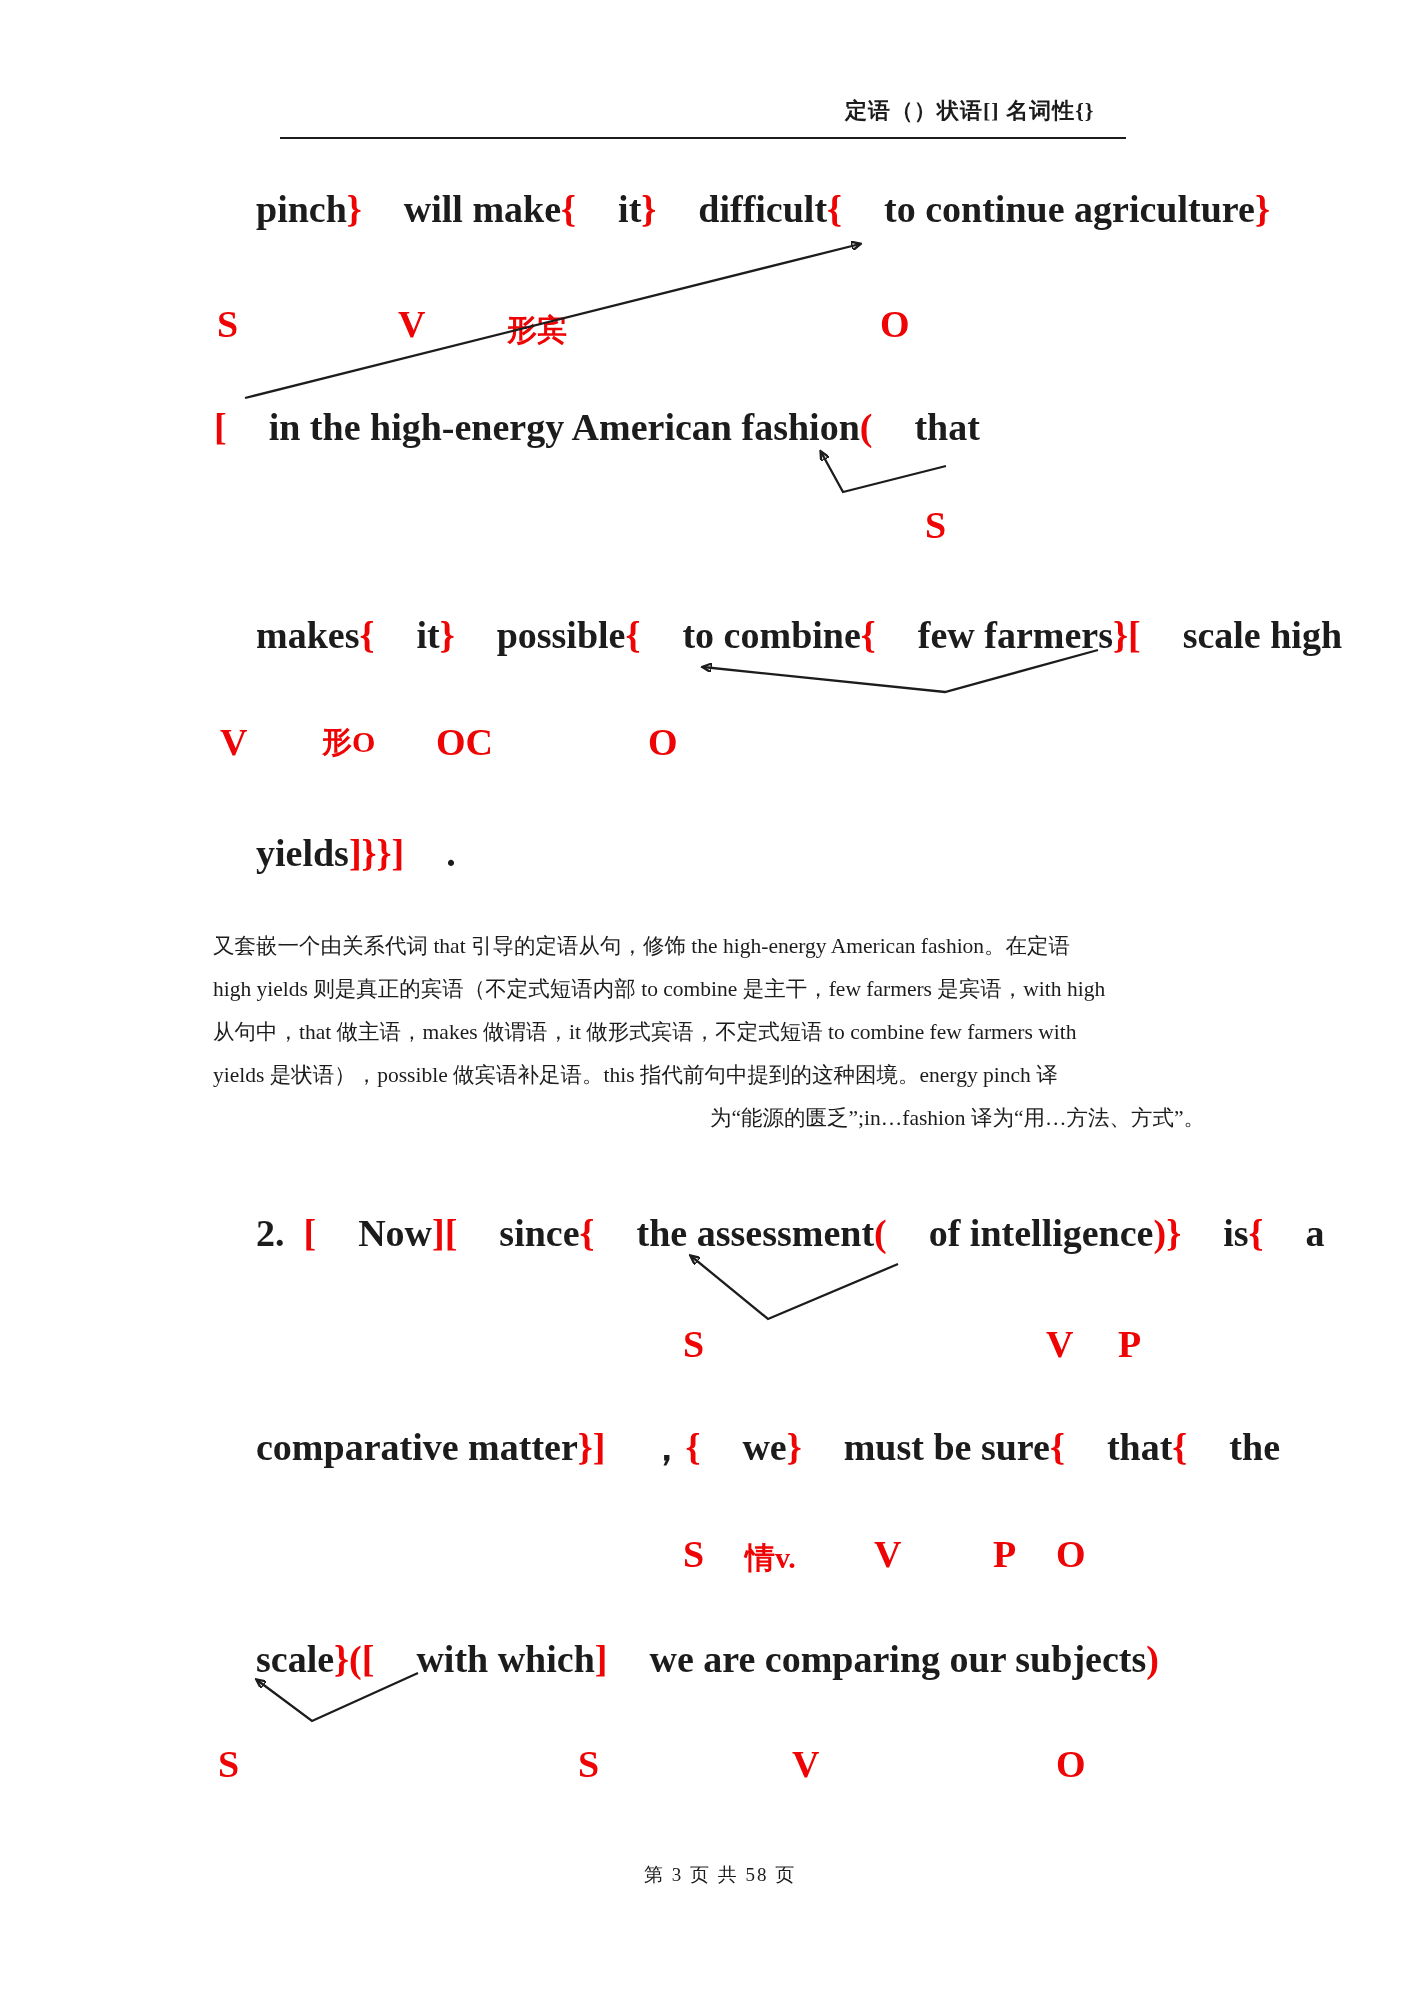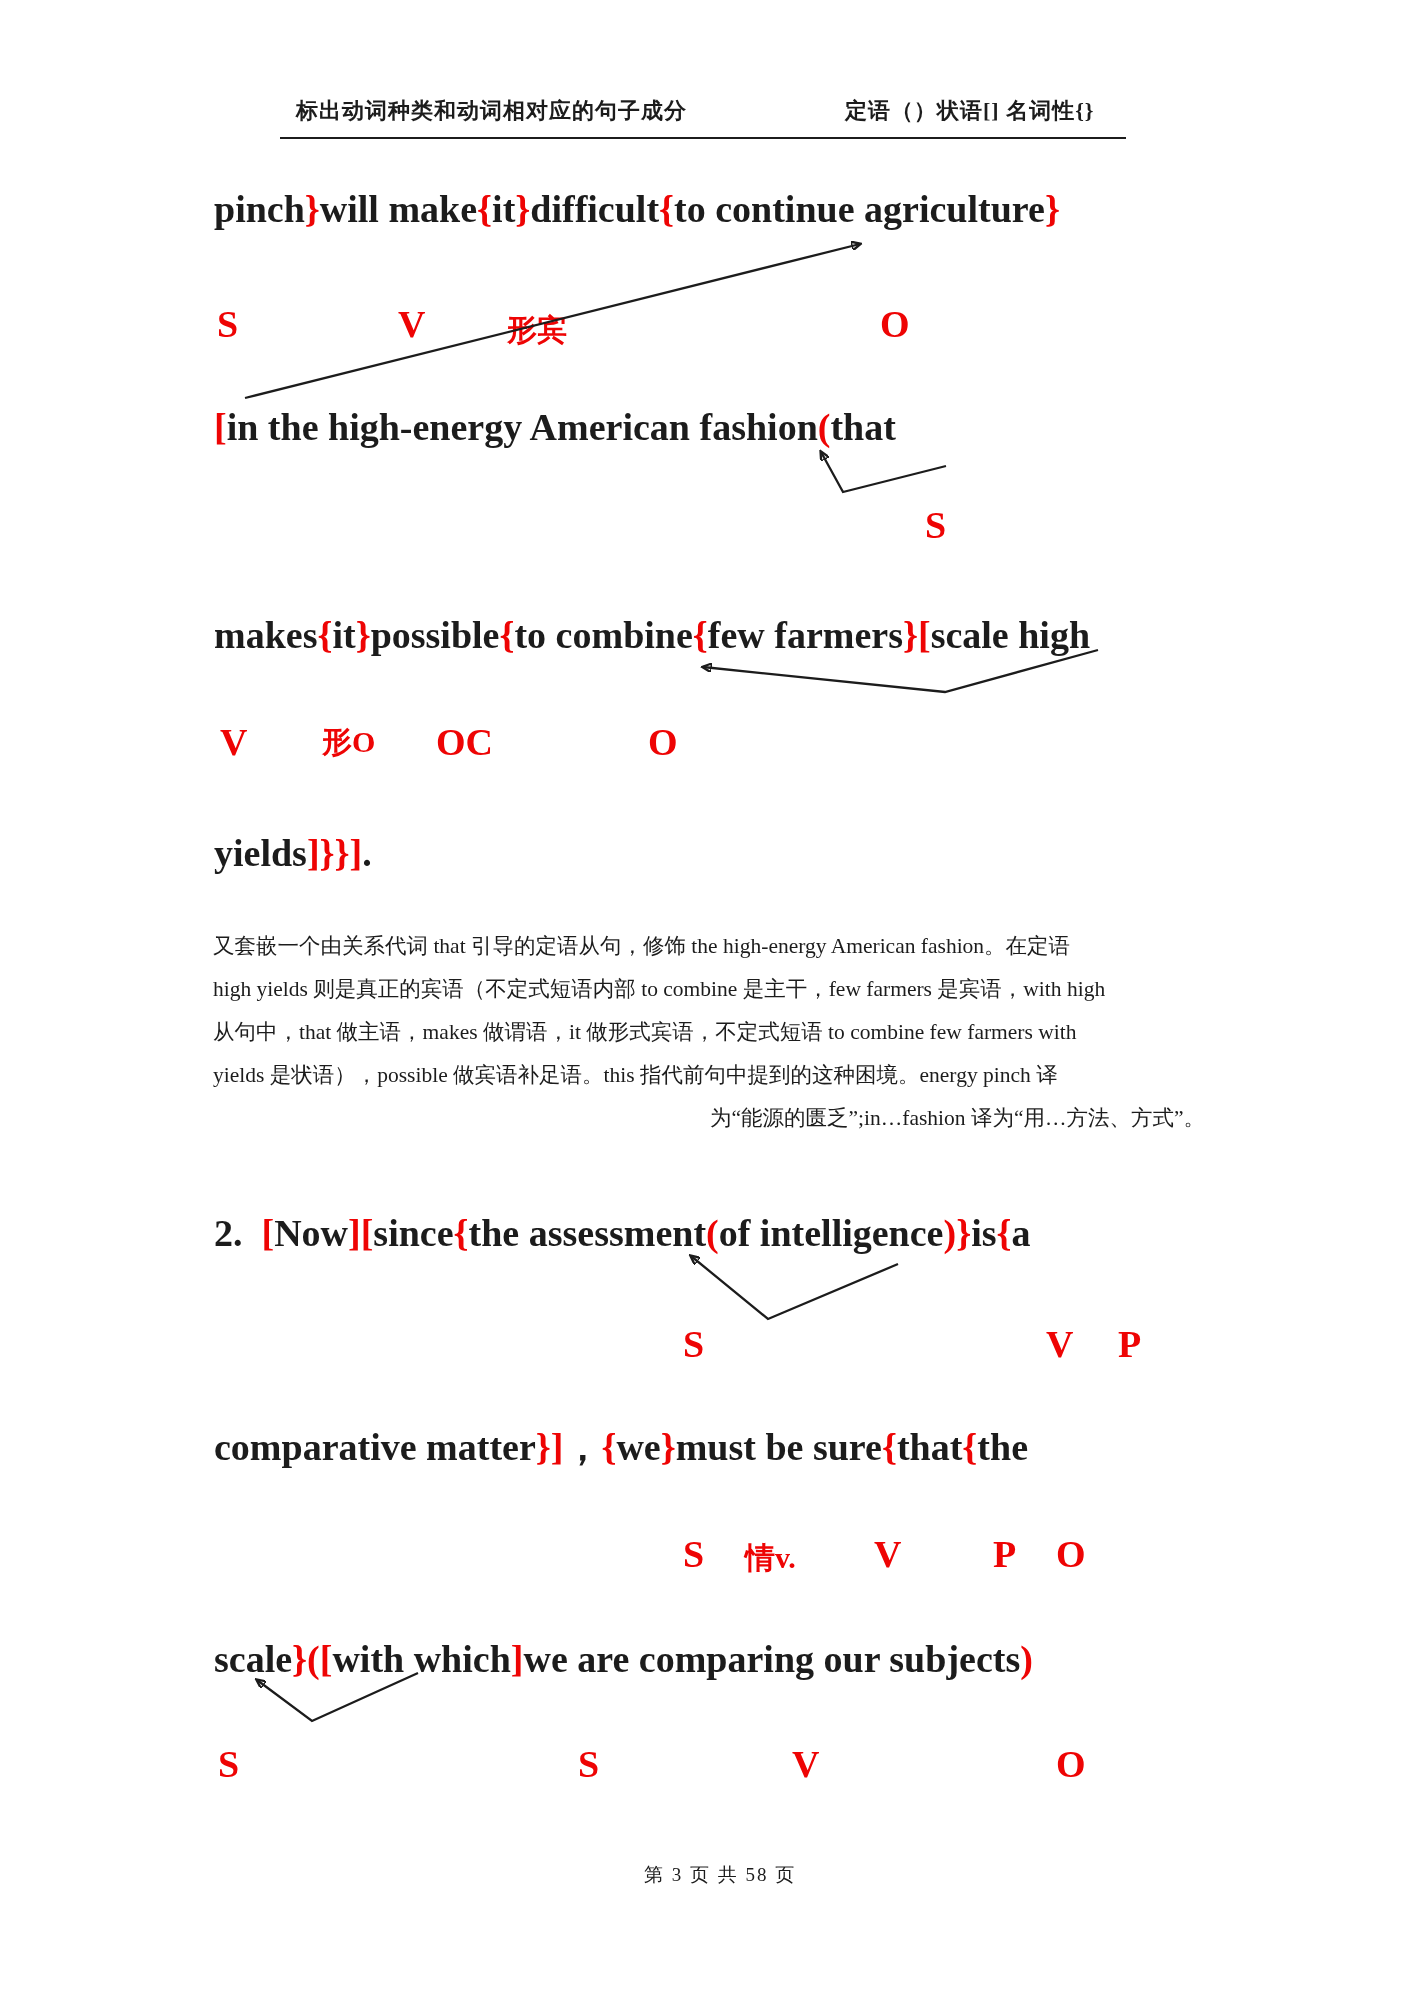--- a/index.html
+++ b/index.html
@@ -3,21 +3,21 @@
 <meta charset="utf-8">
 <style>
   html,body{margin:0;padding:0;background:#ffffff;}
   #page{
     position:relative;
     width:1414px;height:1999px;
     background:#ffffff;
     overflow:hidden;
     font-family:"Liberation Serif","DejaVu Serif",serif;
   }
-  .k{color:var(--ink);}
+  .k{color:var(--ink);margin-left:42px;}
   .r{color:var(--red);}
   
   .hdr-text{
     position:absolute;top:96px;
     font-size:22px;font-weight:bold;color:var(--ink);
     white-space:nowrap;letter-spacing:1px;
   }
   .hdr-rule{
     position:absolute;left:280px;top:137px;width:846px;height:2px;
     background:var(--ink);
@@ -56,21 +56,20 @@
     position:absolute;left:0;top:0;width:1414px;height:1999px;
     pointer-events:none;
   }
   #arrows path{fill:none;stroke:var(--ink);stroke-width:2.3px;}
 </style>
 </head>
 <body>
 
 <div id="page">
 
-  <span class="hdr-text" style="left:296px">标出动词种类和动词相对应的句子成分</span>
   <span class="hdr-text" style="left:845px">定语（）状语[] 名词性{}</span>
   <div class="hdr-rule"></div>
 
   <div class="sent" style="top:186px"><span class="k">pinch</span><span class="r">}</span><span class="k">will make</span><span class="r">{</span><span class="k">it</span><span class="r">}</span><span class="k">difficult</span><span class="r">{</span><span class="k">to continue agriculture</span><span class="r">}</span></div>
 
   <span class="lbl" style="left:217px;top:302px">S</span>
   <span class="lbl" style="left:398px;top:302px">V</span>
   <span class="lbl small" style="left:507px;top:308px">形宾</span>
   <span class="lbl" style="left:880px;top:302px">O</span>
 

